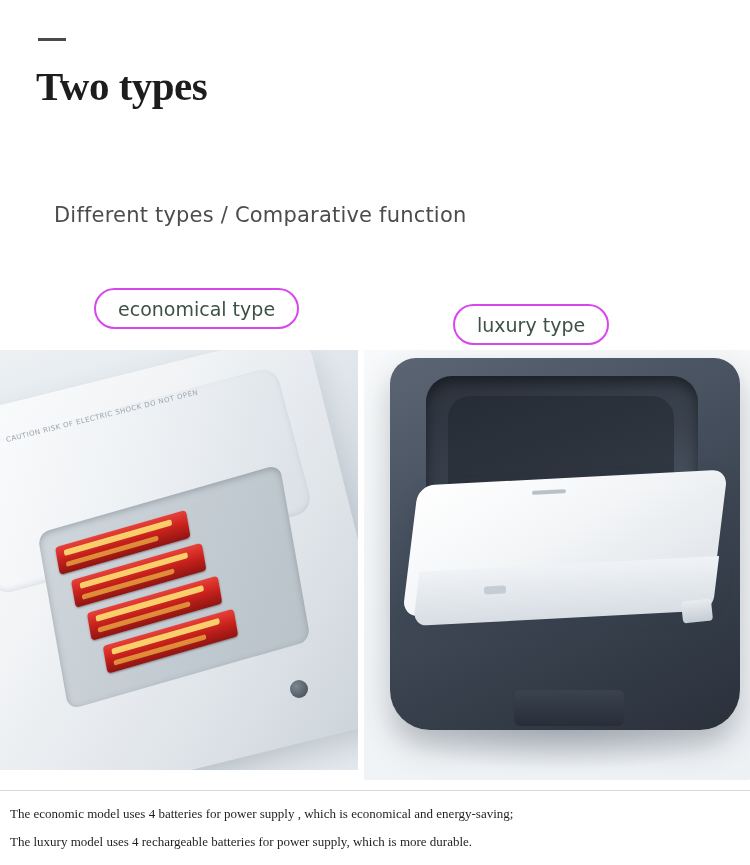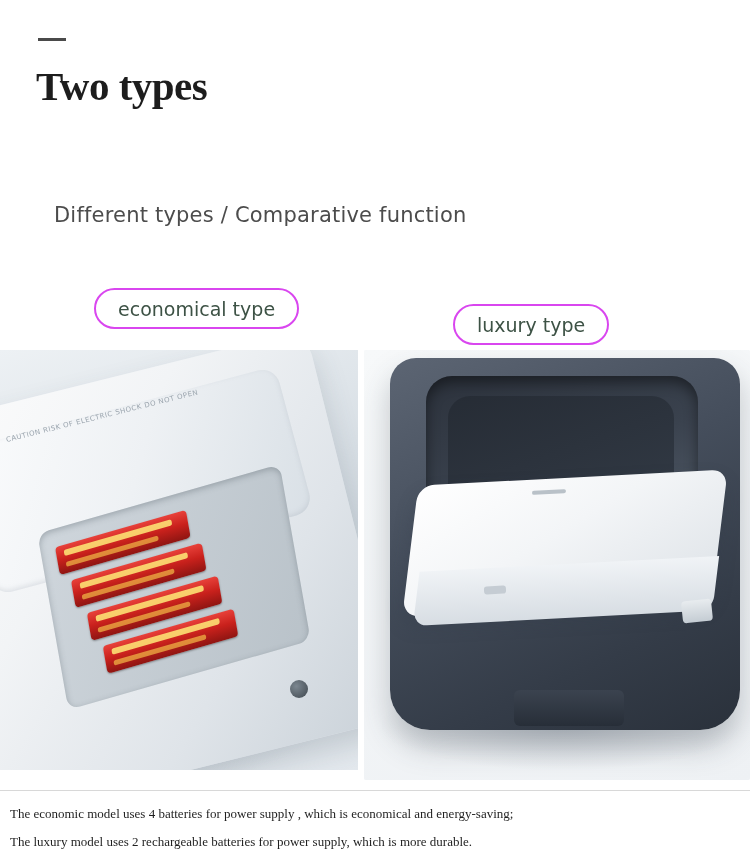--- a/index.html
+++ b/index.html
@@ -382,16 +382,16 @@
     <div class="rp-lid-face"></div>
     <div class="rp-slot"></div>
     <div class="rp-btn"></div>
     <div class="rp-clip"></div>
     <div class="rp-foot"></div>
   </div>
 
   <div class="foot-rule"></div>
   <div class="foot-text">
     <span class="fl">The economic model uses 4 batteries for power supply , which is economical  and energy-saving;</span>
-    <span class="fl">The  luxury model uses 2 rechargeable batteries for power supply, which is more durable.</span>
+    <span class="fl">The  luxury model uses 4 rechargeable batteries for power supply, which is more durable.</span>
   </div>
 
 </div>
 
 </body></html>

